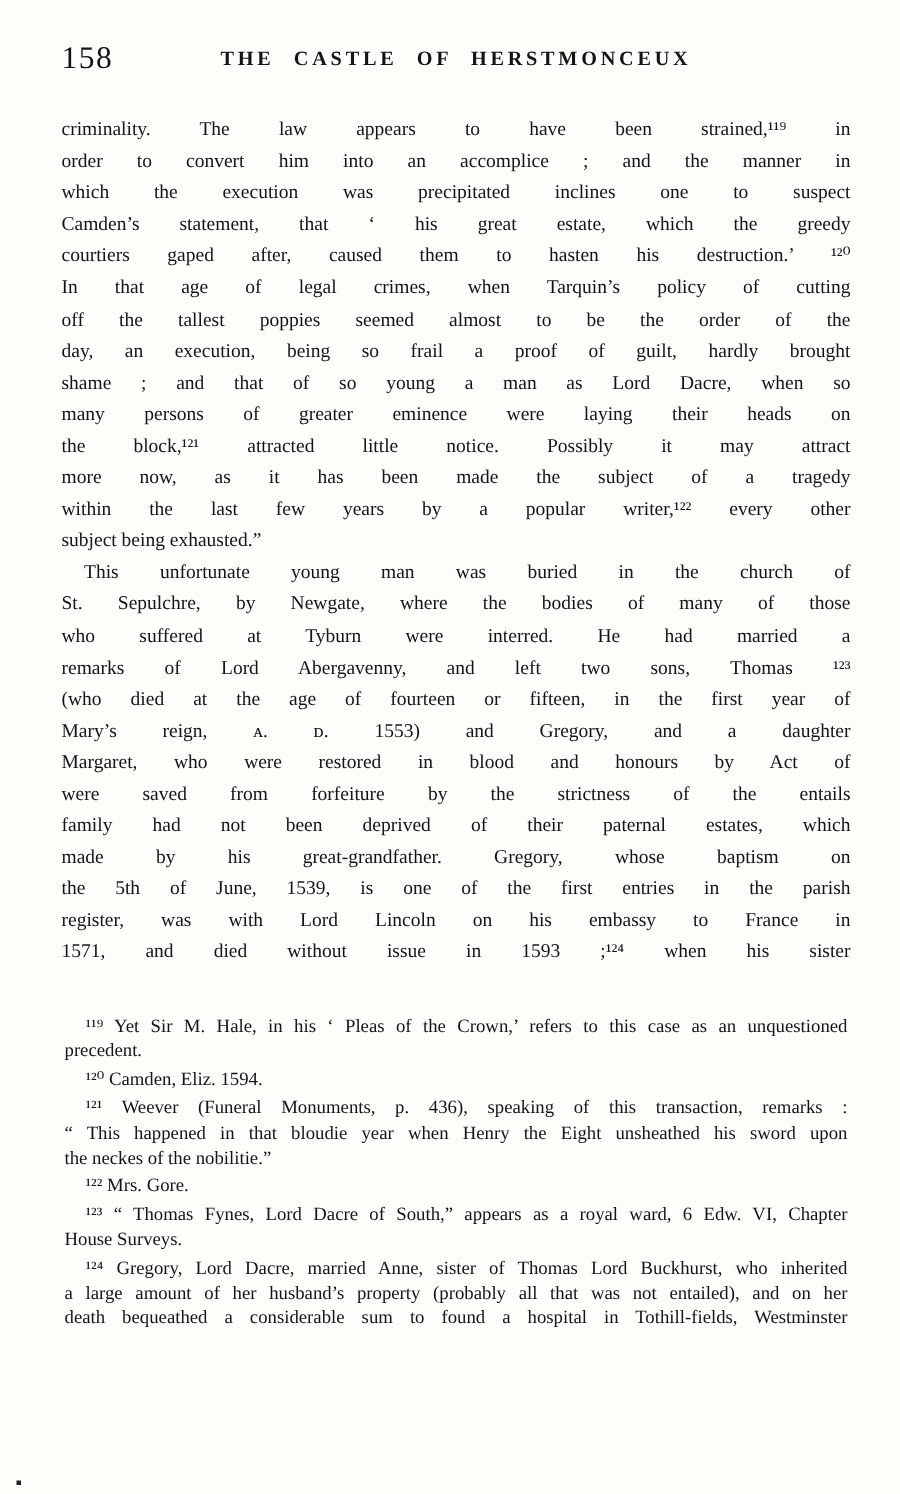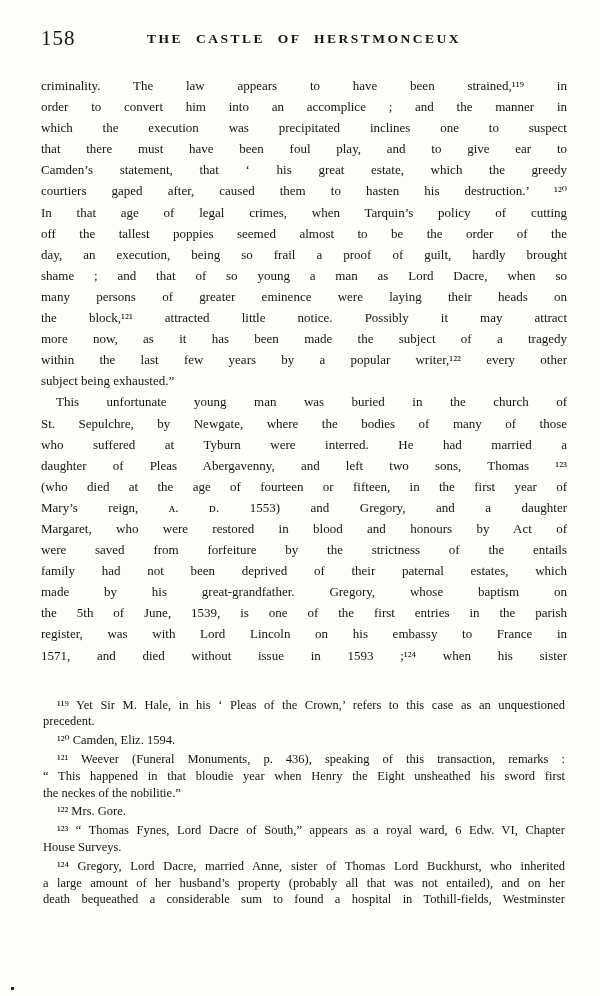--- a/index.html
+++ b/index.html
@@ -80,38 +80,37 @@
     <div class="header-row">
       <span class="page-number">158</span>
       <span class="running-header">THE CASTLE OF HERSTMONCEUX</span>
     </div>
 
     <div class="body-text">
       <div class="paragraph">
           <div class="line">criminality.  The law appears to have been strained,¹¹⁹ in</div>
           <div class="line">order to convert him into an accomplice ; and the manner in</div>
           <div class="line">which the execution was precipitated inclines one to suspect</div>
-          <div class="line">that there must have been foul play, and to give ear to</div>
           <div class="line">Camden’s statement, that ‘ his great estate, which the greedy</div>
           <div class="line">courtiers gaped after, caused them to hasten his destruction.’ ¹²⁰</div>
           <div class="line">In that age of legal crimes, when Tarquin’s policy of cutting</div>
           <div class="line">off the tallest poppies seemed almost to be the order of the</div>
           <div class="line">day, an execution, being so frail a proof of guilt, hardly brought</div>
           <div class="line">shame ; and that of so young a man as Lord Dacre, when so</div>
           <div class="line">many persons of greater eminence were laying their heads on</div>
           <div class="line">the block,¹²¹ attracted little notice.  Possibly it may attract</div>
           <div class="line">more now, as it has been made the subject of a tragedy</div>
           <div class="line">within the last few years by a popular writer,¹²² every other</div>
           <div class="line last">subject being exhausted.”</div>
         </div>
       <div class="paragraph">
           <div class="line first">This unfortunate young man was buried in the church of</div>
           <div class="line">St. Sepulchre, by Newgate, where the bodies of many of those</div>
           <div class="line">who suffered at Tyburn were interred.  He had married a</div>
-          <div class="line">daughter of Pleas Abergavenny, and left two sons, Thomas ¹²³</div>
+          <div class="line">remarks of Lord Abergavenny, and left two sons, Thomas ¹²³</div>
           <div class="line">(who died at the age of fourteen or fifteen, in the first year of</div>
           <div class="line">Mary’s reign, ᴀ. ᴅ. 1553) and Gregory, and a daughter</div>
           <div class="line">Margaret, who were restored in blood and honours by Act of</div>
           <div class="line">were saved from forfeiture by the strictness of the entails</div>
           <div class="line">family had not been deprived of their paternal estates, which</div>
           <div class="line">made by his great-grandfather.  Gregory, whose baptism on</div>
           <div class="line">the 5th of June, 1539, is one of the first entries in the parish</div>
           <div class="line">register, was with Lord Lincoln on his embassy to France in</div>
           <div class="line">1571, and died without issue in 1593 ;¹²⁴ when his sister</div>
         </div>
@@ -120,21 +119,21 @@
     <div class="footnote-section">
       <div class="footnote">
           <div class="line first">¹¹⁹ Yet Sir M. Hale, in his ‘ Pleas of the Crown,’ refers to this case as an unquestioned</div>
           <div class="line last">precedent.</div>
         </div>
       <div class="footnote">
           <div class="line first last">¹²⁰ Camden, Eliz. 1594.</div>
         </div>
       <div class="footnote">
           <div class="line first">¹²¹ Weever (Funeral Monuments, p. 436), speaking of this transaction, remarks :</div>
-          <div class="line">“ This happened in that bloudie year when Henry the Eight unsheathed his sword first</div>
+          <div class="line">“ This happened in that bloudie year when Henry the Eight unsheathed his sword upon</div>
           <div class="line last">the neckes of the nobilitie.”</div>
         </div>
       <div class="footnote">
           <div class="line first last">¹²² Mrs. Gore.</div>
         </div>
       <div class="footnote">
           <div class="line first">¹²³ “ Thomas Fynes, Lord Dacre of South,” appears as a royal ward, 6 Edw. VI, Chapter</div>
           <div class="line last">House Surveys.</div>
         </div>
       <div class="footnote">

